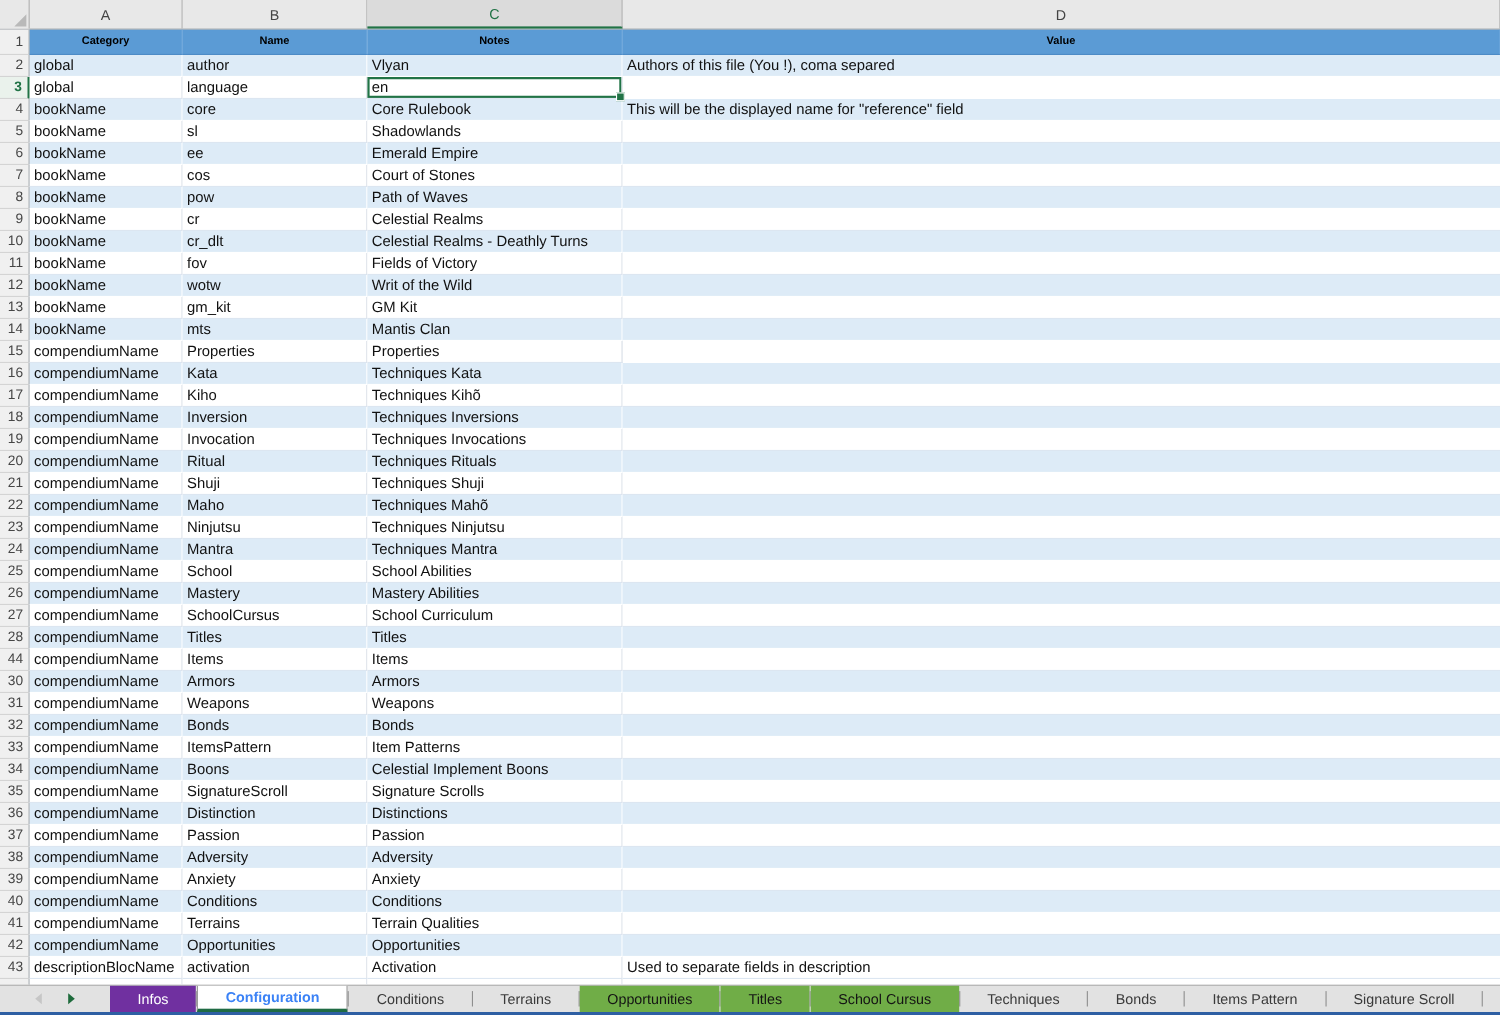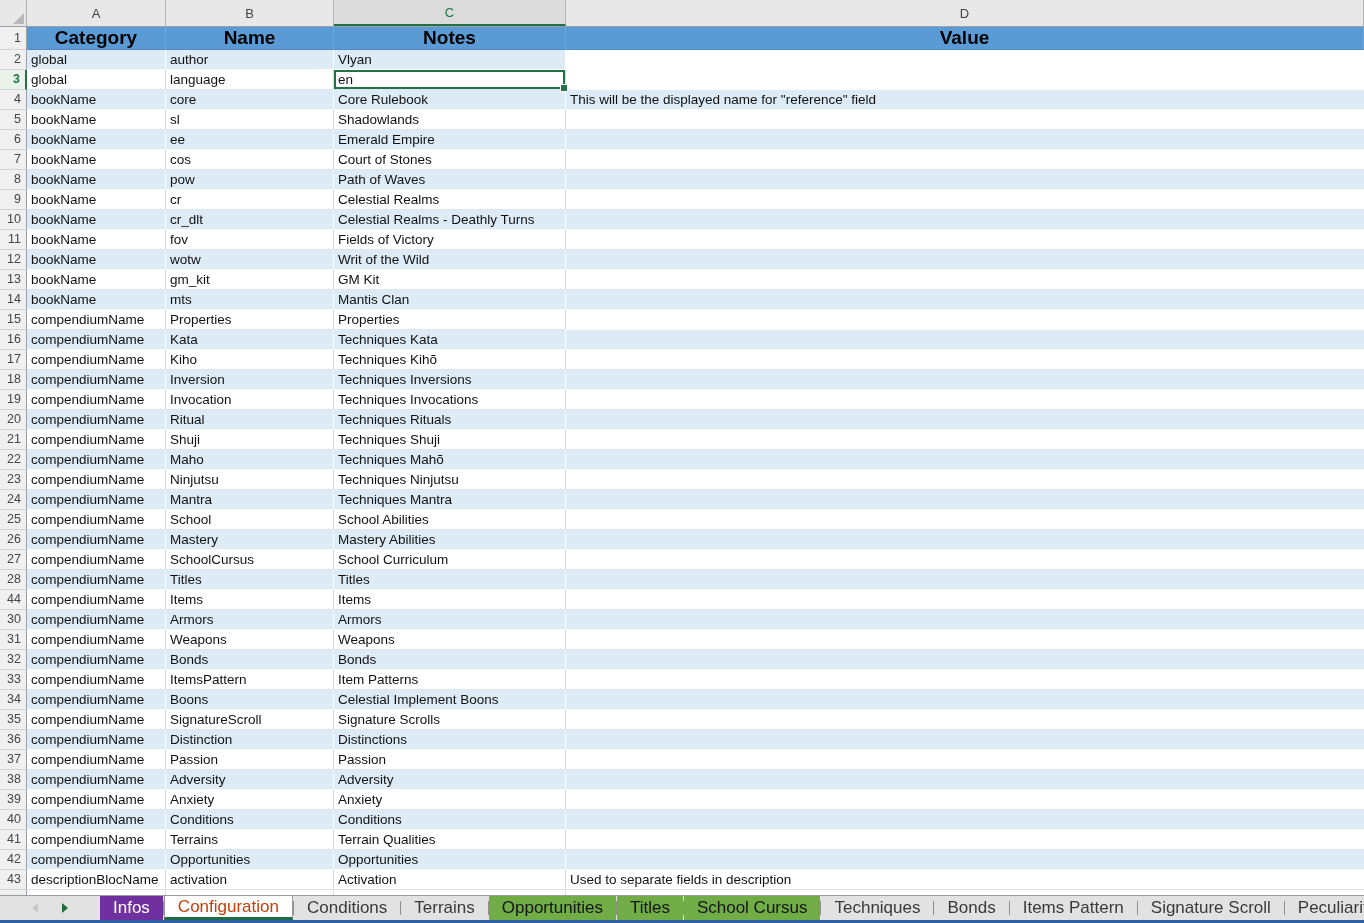--- a/index.html
+++ b/index.html
@@ -21,42 +21,42 @@
   .r { display:grid; grid-template-columns:27px 139px 168px 232px 798px; height:20px; }
   .rowhead { background:#F0F0F0; border-right:1px solid #9aa0a6; border-bottom:1px solid #d4d4d4;
     font-size:12.5px; color:#454545; text-align:right; padding-right:5px; line-height:19px; }
   .rowhead.selhead { color:#217346; font-weight:bold; border-right:2px solid #217346; background:#EAF2EC; }
   .cell { font-size:13.5px; color:#111; padding-left:4px; line-height:19px; white-space:nowrap;
     overflow:hidden; border-right:1px solid #d7dde6; border-bottom:1px solid #dce6f1; background:#fff; }
   .cell.cd { border-right:none; }
   .r.band .cell { background:#DDEBF7; border-right-color:#ffffff; border-bottom-color:#ffffff; }
   
   .r.title { height:23px; }
-  .r.title .cell { background:#5B9BD5; color:#000; font-weight:bold; font-size:19px; text-align:center;
+  .r.title .cell { background:#5B9BD5; color:#000; font-weight:bold; font-size:10px; text-align:center;
     padding-left:0; line-height:22px; border-right:1px solid #6ea7db; border-bottom:1px solid #4d8bc6; }
   .r.title .rowhead { line-height:22px; }
   
   .cell.selcell { overflow:visible; position:relative; box-shadow:inset 0 0 0 2px #217346; z-index:3; }
   .cell.selcell::after { content:""; position:absolute; right:-3px; bottom:-3px; width:6px; height:6px;
     background:#217346; border:1px solid #fff; z-index:5; }
   
   .r.sliver { height:5px; }
   .r.sliver .cell, .r.sliver .rowhead { border-bottom:none; }
   
   .tabbar { height:25px; background:#E2E2E2; border-top:1px solid #9c9c9c; display:flex; align-items:stretch; }
   .navzone { width:100px; display:flex; align-items:center; gap:24px; padding-left:32px; flex:none; }
   .arrow { width:0; height:0; }
   .arrow.left  { border-top:5px solid transparent; border-bottom:5px solid transparent; border-right:6px solid #c6c6c6; }
   .arrow.right { border-top:5px solid transparent; border-bottom:5px solid transparent; border-left:6px solid #1E6B3C; }
   .tabs { display:flex; align-items:stretch; overflow:hidden; flex:1; }
-  .tab { display:flex; align-items:center; padding:0 13px; font-size:17px; color:#3a3a3a;
+  .tab { display:flex; align-items:center; padding:0 25px; font-size:13px; color:#3a3a3a;
     white-space:nowrap; flex:none; }
   .tab.purple { background:#7030A0; color:#fff; }
   .tab.green  { background:#70AD47; color:#141414; }
-  .tab.active { background:#fff; color:#c2410c; font-weight:normal;
+  .tab.active { background:#fff; color:#3b82f6; font-weight:bold;
     border-bottom:3px solid #1F6B44; border-left:1px solid #9a9a9a; border-right:1px solid #9a9a9a; }
   .tabsep { width:1px; height:14px; background:#8e8e8e; align-self:center; flex:none; }
   
   .statusstrip { height:3px; background:#2E5FA3; }
 </style>
 </head>
 <body>
 
 <div class="screen">
 
@@ -79,20 +79,21 @@
     <div class="cell cd">Notes</div>
     <div class="cell cc">Value</div>
   </div>
 
   <div id="rows">
       <div class="r band">
         <div class="rowhead">2</div>
         <div class="cell ca">global</div>
         <div class="cell cb">author</div>
         <div class="cell cc">Vlyan</div>
+        <div class="cell cd">Authors of this file (You !), coma separed</div>
       </div>
       <div class="r">
         <div class="rowhead selhead">3</div>
         <div class="cell ca">global</div>
         <div class="cell cb">language</div>
         <div class="cell cc selcell">en</div>
       </div>
       <div class="r band">
         <div class="rowhead">4</div>
         <div class="cell ca">bookName</div>

